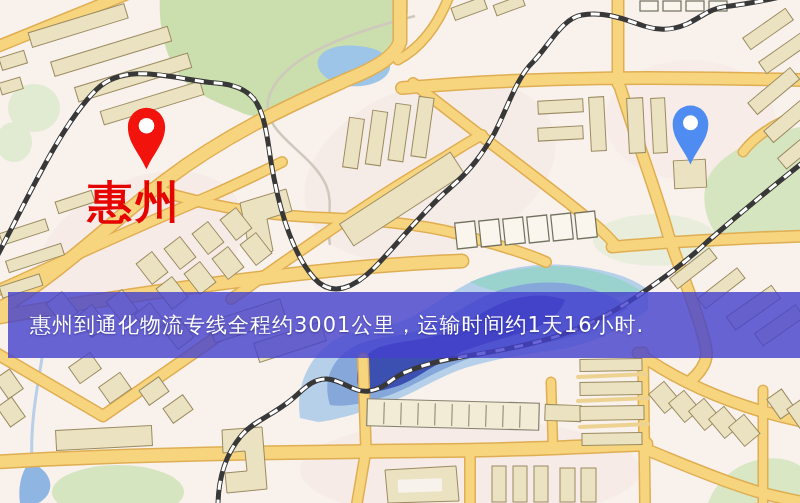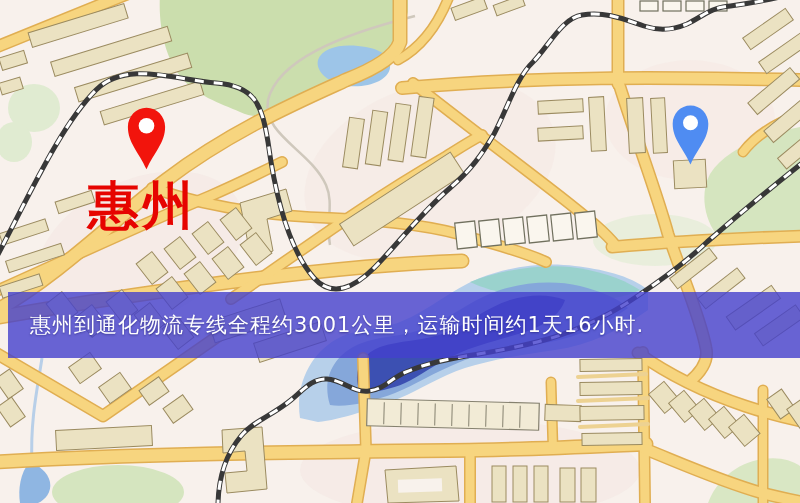--- a/index.html
+++ b/index.html
@@ -1,21 +1,21 @@
 <!DOCTYPE html>
 <html><head>
 <meta charset="utf-8">
 <style>
   html,body{margin:0;padding:0;background:#e9e4dc;font-family:"DejaVu Sans","Liberation Sans",sans-serif;}
   .stage{position:relative;width:800px;height:503px;overflow:hidden;background:#f8f1ec;}
   .stage svg.map{position:absolute;left:0;top:0;}
   .bld{fill:#ebe2c2;stroke:#9b8b60;stroke-width:1;}
   .bld2{fill:#faf6ee;stroke:#70705e;stroke-width:1.2;}
   .pin{position:absolute;}
-  .city-label{position:absolute;font-weight:700;font-size:51px;letter-spacing:3px;line-height:1;
+  .city-label{position:absolute;font-weight:700;font-size:44px;letter-spacing:3px;line-height:1;
     font-family:"DejaVu Sans","Liberation Sans",sans-serif;white-space:nowrap;}
   .city-label.origin{left:88px;top:180px;color:#e60400;}
   .city-label.dest{left:644px;top:181px;color:#2a1fd6;}
   .banner{position:absolute;left:8px;top:292px;width:800px;height:66px;
     background:rgba(67,64,205,0.80);display:flex;align-items:center;}
   .banner span{color:#ffffff;font-size:21px;padding-left:22px;letter-spacing:1px;
     text-shadow:0 1px 2px rgba(30,30,110,0.55);white-space:nowrap;}
 </style>
 </head>
 <body>

